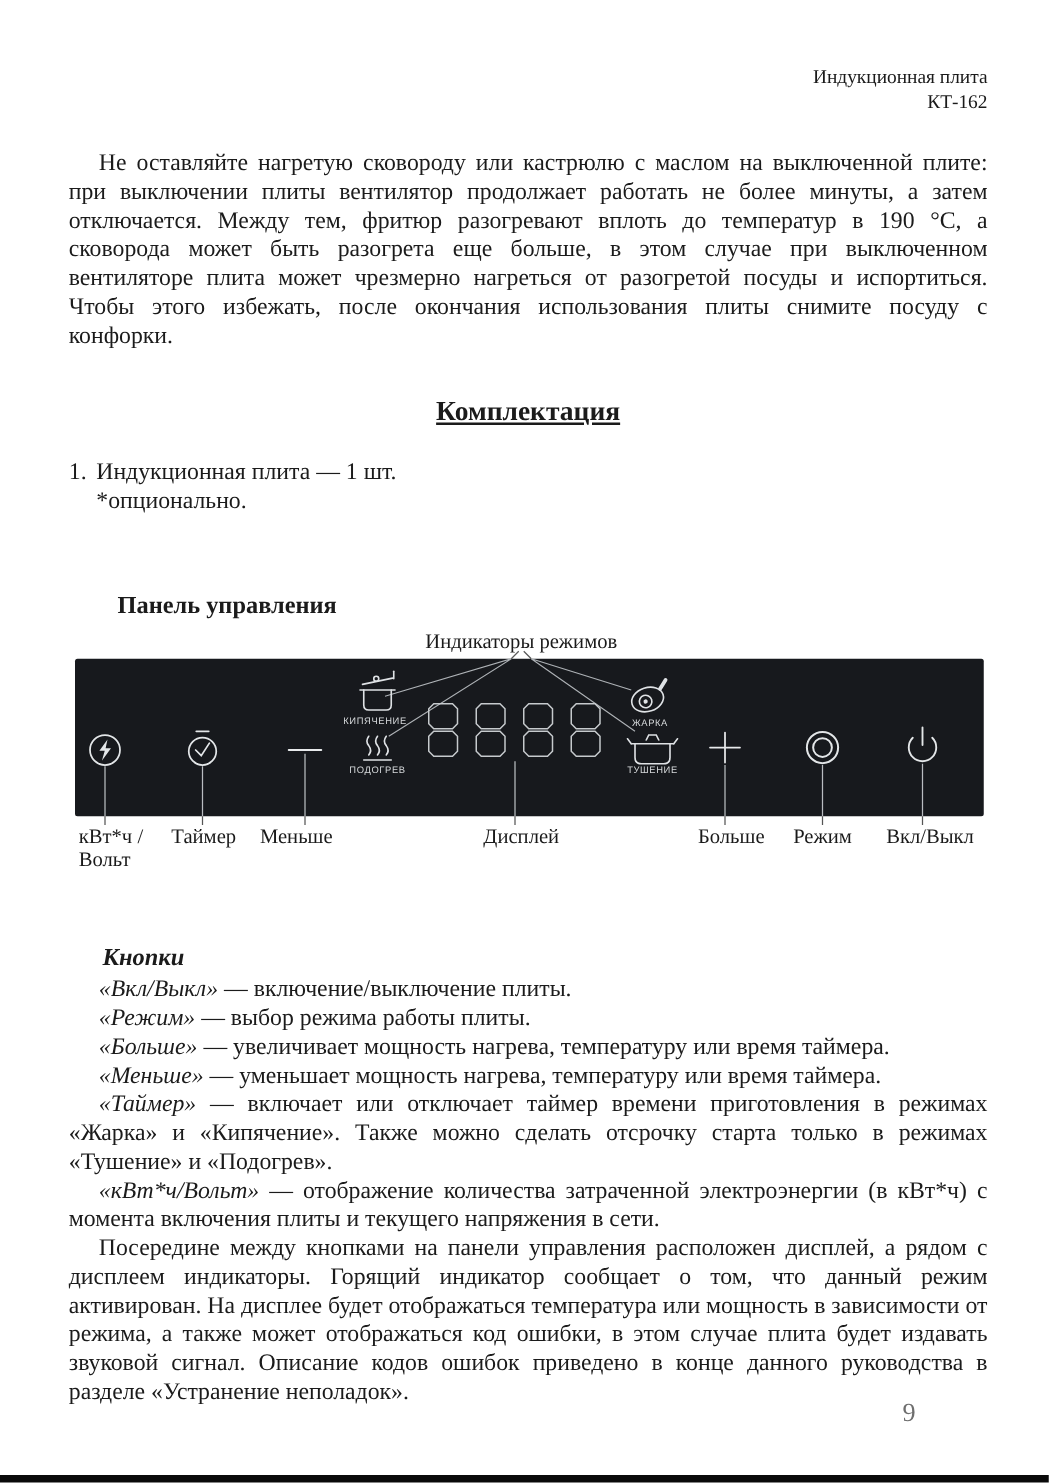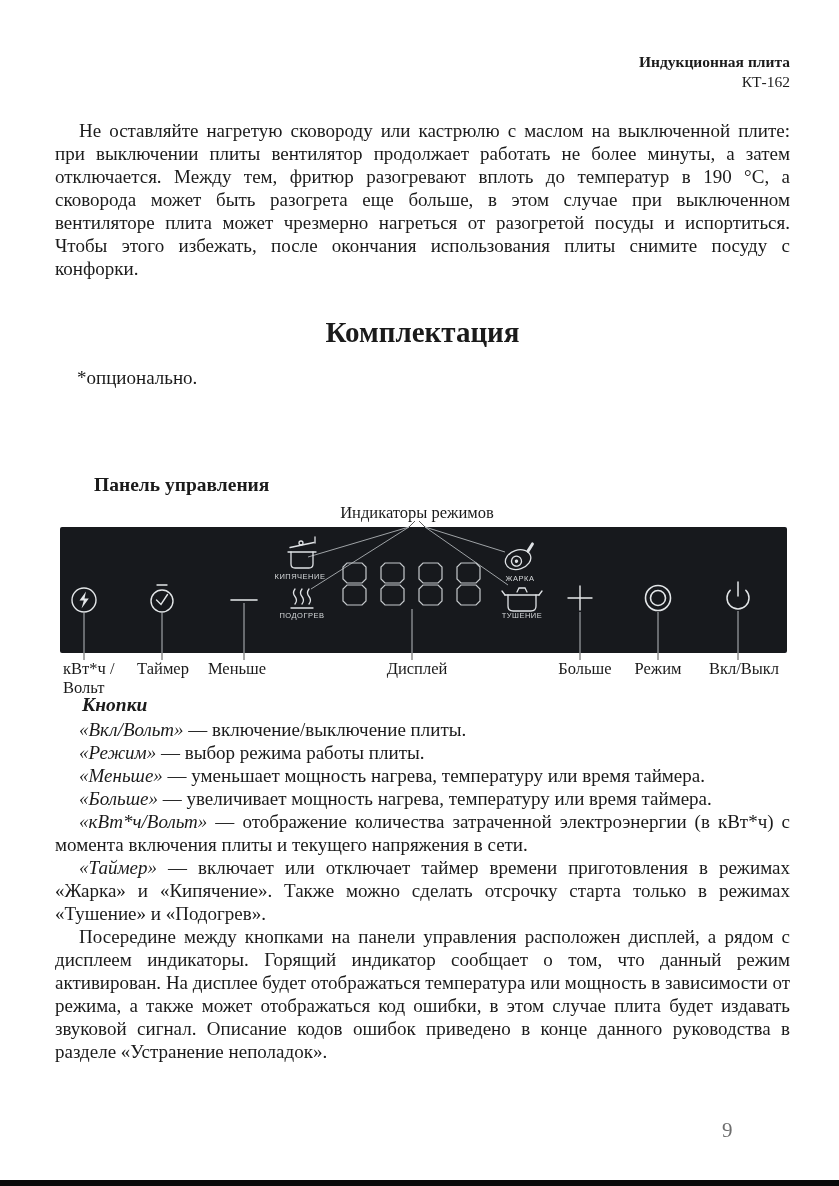--- a/index.html
+++ b/index.html
@@ -2,51 +2,52 @@
 <html><head>
 <meta charset="utf-8">
 <style>
   html,body{margin:0;padding:0;}
   body{
     width:839px;height:1186px;position:relative;background:#ffffff;
     font-family:"Liberation Serif", serif;color:#1b1b1b;overflow:hidden;
   }
   .abs{position:absolute;}
   .pagehead{right:49px;top:52px;text-align:right;font-size:15.5px;line-height:20px;}
-  .pagehead .prod{font-weight:bold;}
+  .pagehead .prod{font-weight:normal;}
   .bodytext{font-size:19px;line-height:23px;text-align:justify;}
   .indent{text-indent:24px;}
   .intro{left:55px;top:100px;width:735px;}
-  .sec-title{left:55px;top:316px;width:735px;text-align:center;font-size:29px;font-weight:bold;}
+  .sec-title{left:55px;top:316px;width:735px;text-align:center;font-size:22px;font-weight:bold;text-decoration:underline;}
   .pkg-list{left:55px;top:366px;width:735px;font-size:19px;line-height:23px;}
   .pkg-list p{margin:0;}
   .pkg-num{display:inline-block;width:22px;}
   .pkg-foot{margin-left:22px !important;}
   .panel-title{left:94px;top:474px;font-size:19.5px;font-weight:bold;}
-  .btns{left:55px;top:693px;width:735px;}
+  .btns{left:55px;top:755px;width:735px;}
   .btns h3{margin:0 0 2px 27px;font-size:19.5px;font-weight:bold;font-style:italic;}
   .btns p{margin:0;}
   .term{font-style:italic;}
   .pagenum{left:722px;top:1118px;font-size:21px;color:#6e6e6e;}
   .botbar{left:0;top:1180px;width:839px;height:6px;background:#0a0a0a;}
   svg text{font-family:"Liberation Serif", serif;}
   svg text.ind{font-family:"Liberation Sans", sans-serif;letter-spacing:0.5px;}
 </style>
 </head>
 <body>
 
 <div class="abs pagehead">
   <div class="prod">Индукционная плита</div>
   <div>КТ-162</div>
 </div>
 
 <p class="abs bodytext indent intro">Не оставляйте нагретую сковороду или кастрюлю с маслом на выключенной плите: при выключении плиты вентилятор продолжает работать не более минуты, а затем отключается. Между тем, фритюр разогревают вплоть до температур в 190 °C, а сковорода может быть разогрета еще больше, в этом случае при выключенном вентиляторе плита может чрезмерно нагреться от разогретой посуды и испортиться. Чтобы этого избежать, после окончания использования плиты снимите посуду с конфорки.</p>
 
 <div class="abs sec-title">Комплектация</div>
 <div class="abs pkg-list">
+  <p><span class="pkg-num">1.</span><span>Индукционная плита — 1 шт.</span></p>
   <p class="pkg-foot">*опционально.</p>
 </div>
 
 <div class="abs panel-title">Панель управления</div>
 
 <svg class="abs" style="left:55px;top:495px;" width="735" height="235" viewBox="0 0 735 235">
 
   <text x="362" y="23" text-anchor="middle" font-size="16.5" fill="#1a1a1a">Индикаторы режимов</text>
   <path d="M360,26 L354,32 M364,26 L370,32" stroke="#5a5a5a" stroke-width="1" fill="none"></path>
 
@@ -138,24 +139,24 @@
     <text x="182" y="179" text-anchor="middle">Меньше</text>
     <text x="362" y="179" text-anchor="middle">Дисплей</text>
     <text x="530" y="179" text-anchor="middle">Больше</text>
     <text x="603" y="179" text-anchor="middle">Режим</text>
     <text x="689" y="179" text-anchor="middle">Вкл/Выкл</text>
   </g>
 </svg>
 
 <div class="abs bodytext btns">
   <h3>Кнопки</h3>
-  <p class="indent"><span class="term">«Вкл/Вольт»</span><span> — включение/выключение плиты.</span></p>
+  <p class="indent"><span class="term">«Вкл/Выкл»</span><span> — включение/выключение плиты.</span></p>
   <p class="indent"><span class="term">«Режим»</span><span> — выбор режима работы плиты.</span></p>
+  <p class="indent"><span class="term">«Больше»</span><span> — увеличивает мощность нагрева, температуру или время таймера.</span></p>
   <p class="indent"><span class="term">«Меньше»</span><span> — уменьшает мощность нагрева, температуру или время таймера.</span></p>
-  <p class="indent"><span class="term">«Больше»</span><span> — увеличивает мощность нагрева, температуру или время таймера.</span></p>
+  <p class="indent"><span class="term">«Таймер»</span><span> — включает или отключает таймер времени приготовления в режимах «Жарка» и «Кипячение». Также можно сделать отсрочку старта только в режимах «Тушение» и «Подогрев».</span></p>
   <p class="indent"><span class="term">«кВт*ч/Вольт»</span><span> — отображение количества затраченной электроэнергии (в кВт*ч) с момента включения плиты и текущего напряжения в сети.</span></p>
-  <p class="indent"><span class="term">«Таймер»</span><span> — включает или отключает таймер времени приготовления в режимах «Жарка» и «Кипячение». Также можно сделать отсрочку старта только в режимах «Тушение» и «Подогрев».</span></p>
   <p class="indent">Посередине между кнопками на панели управления расположен дисплей, а рядом с дисплеем индикаторы. Горящий индикатор сообщает о том, что данный режим активирован. На дисплее будет отображаться температура или мощность в зависимости от режима, а также может отображаться код ошибки, в этом случае плита будет издавать звуковой сигнал. Описание кодов ошибок приведено в конце данного руководства в разделе «Устранение неполадок».</p>
 </div>
 
 <div class="abs pagenum">9</div>
 
 <div class="abs botbar"></div>
 
 </body></html>

